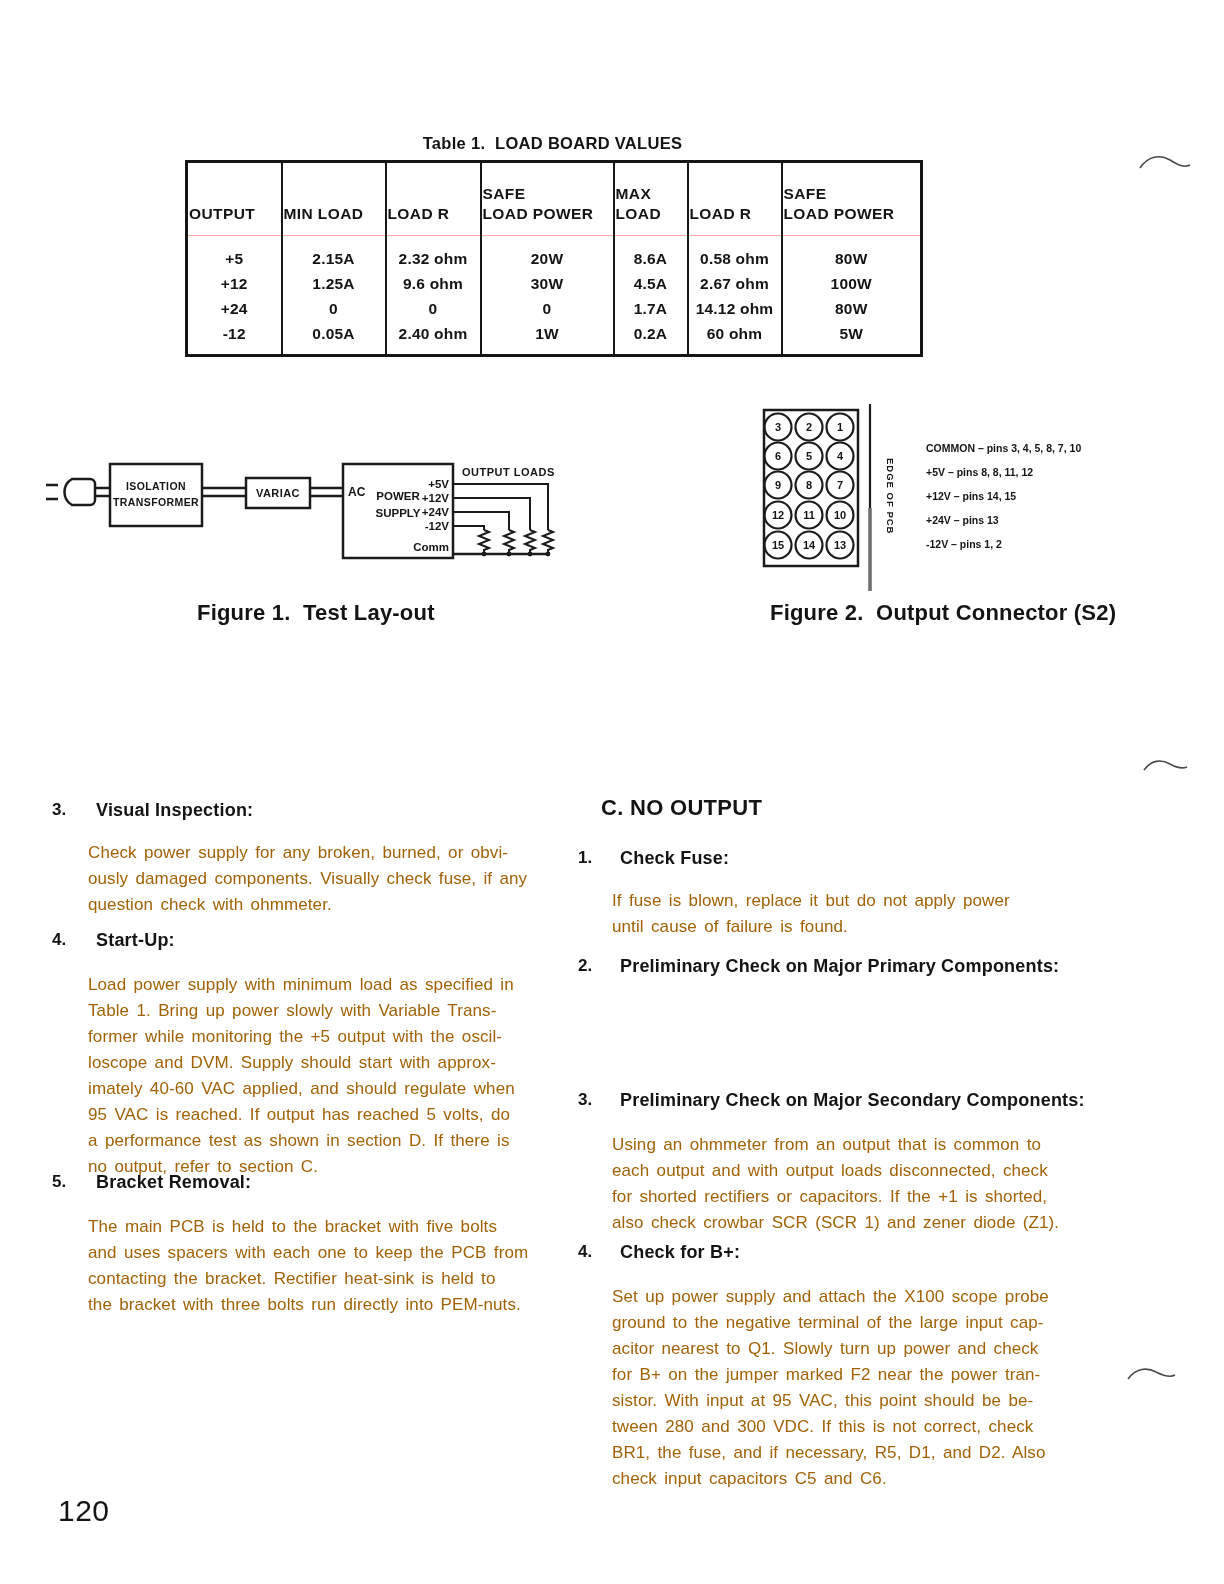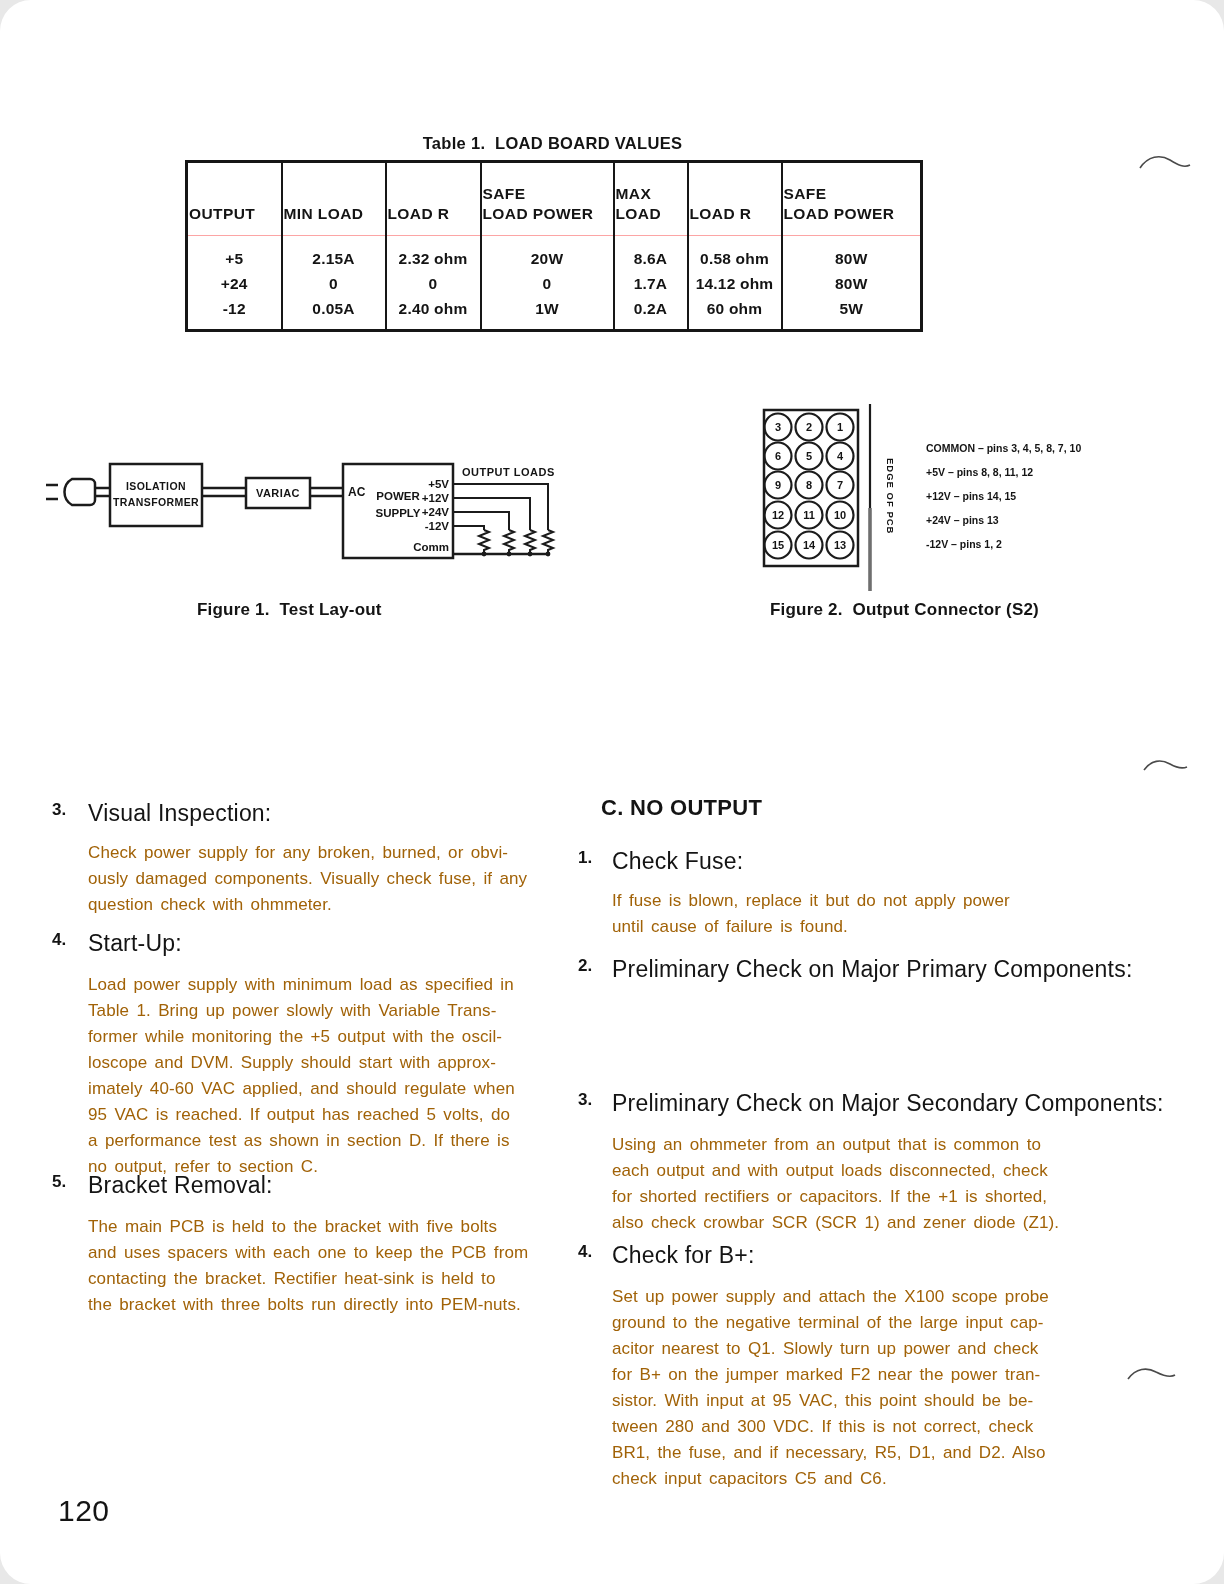--- a/index.html
+++ b/index.html
@@ -1,41 +1,40 @@
 <!DOCTYPE html>
 <html><head>
 <meta charset="utf-8">
 <style>
   html,body{margin:0;padding:0;background:#e8e8e8;}
   .page{
     position:relative;width:1224px;height:1584px;background:#ffffff;
     margin:0 auto;overflow:hidden;color:#141414;
     font-family:"Liberation Sans","DejaVu Sans",sans-serif;
-    border-radius:31px;
   }
   .abs{position:absolute;}
   .tbl-title{font-weight:bold;font-size:16.5px;text-align:center;white-space:pre;letter-spacing:.3px;}
   table.load{border-collapse:collapse;table-layout:fixed;width:735px;background:#fff;}
   table.load{border:3px solid #161616;}
   table.load th, table.load td{border-left:2px solid #161616;border-right:2px solid #161616;}
   table.load thead th{
     height:60px;vertical-align:bottom;padding-bottom:11px;
     font-size:15.5px;font-weight:bold;letter-spacing:.4px;
     white-space:pre-line;line-height:20px;text-align:left;
     border-bottom:1px solid #fca5a5;
   }
   table.load tbody td{
     text-align:center;font-size:15.5px;font-weight:bold;line-height:25px;
     padding:0;letter-spacing:.2px;
   }
   table.load tbody tr:first-child td{padding-top:10px;}
   table.load tbody tr:last-child td{padding-bottom:8px;}
-  .caption{font-weight:bold;font-size:17px;white-space:pre;letter-spacing:.2px;}
+  .caption{font-weight:bold;font-size:22px;white-space:pre;letter-spacing:.2px;}
   .sec-num{font-weight:bold;font-size:17px;}
-  .sec-title{font-weight:normal;font-size:23px;letter-spacing:.2px;}
+  .sec-title{font-weight:bold;font-size:18px;letter-spacing:.2px;margin-left:8px;}
   .sec-heading{font-weight:bold;font-size:22px;letter-spacing:.3px;white-space:pre;margin-left:28px;}
   .para{
     font-size:17px;line-height:26px;white-space:pre-line;
     word-spacing:2.5px;letter-spacing:.1px;color:#a16207;
   }
   .pgnum{font-size:30px;letter-spacing:.5px;}
   svg text{fill:#141414;}
   svg .ln{stroke:#1b1b1b;fill:none;}
 </style>
 </head>
@@ -71,20 +70,29 @@
     </thead>
     <tbody>
       <tr>
         <td>+5</td>
         <td>2.15A</td>
         <td>2.32 ohm</td>
         <td>20W</td>
         <td>8.6A</td>
         <td>0.58 ohm</td>
         <td>80W</td>
+      </tr>
+      <tr>
+        <td>+12</td>
+        <td>1.25A</td>
+        <td>9.6 ohm</td>
+        <td>30W</td>
+        <td>4.5A</td>
+        <td>2.67 ohm</td>
+        <td>100W</td>
       </tr>
       <tr>
         <td>+24</td>
         <td>0</td>
         <td>0</td>
         <td>0</td>
         <td>1.7A</td>
         <td>14.12 ohm</td>
         <td>80W</td>
       </tr>

